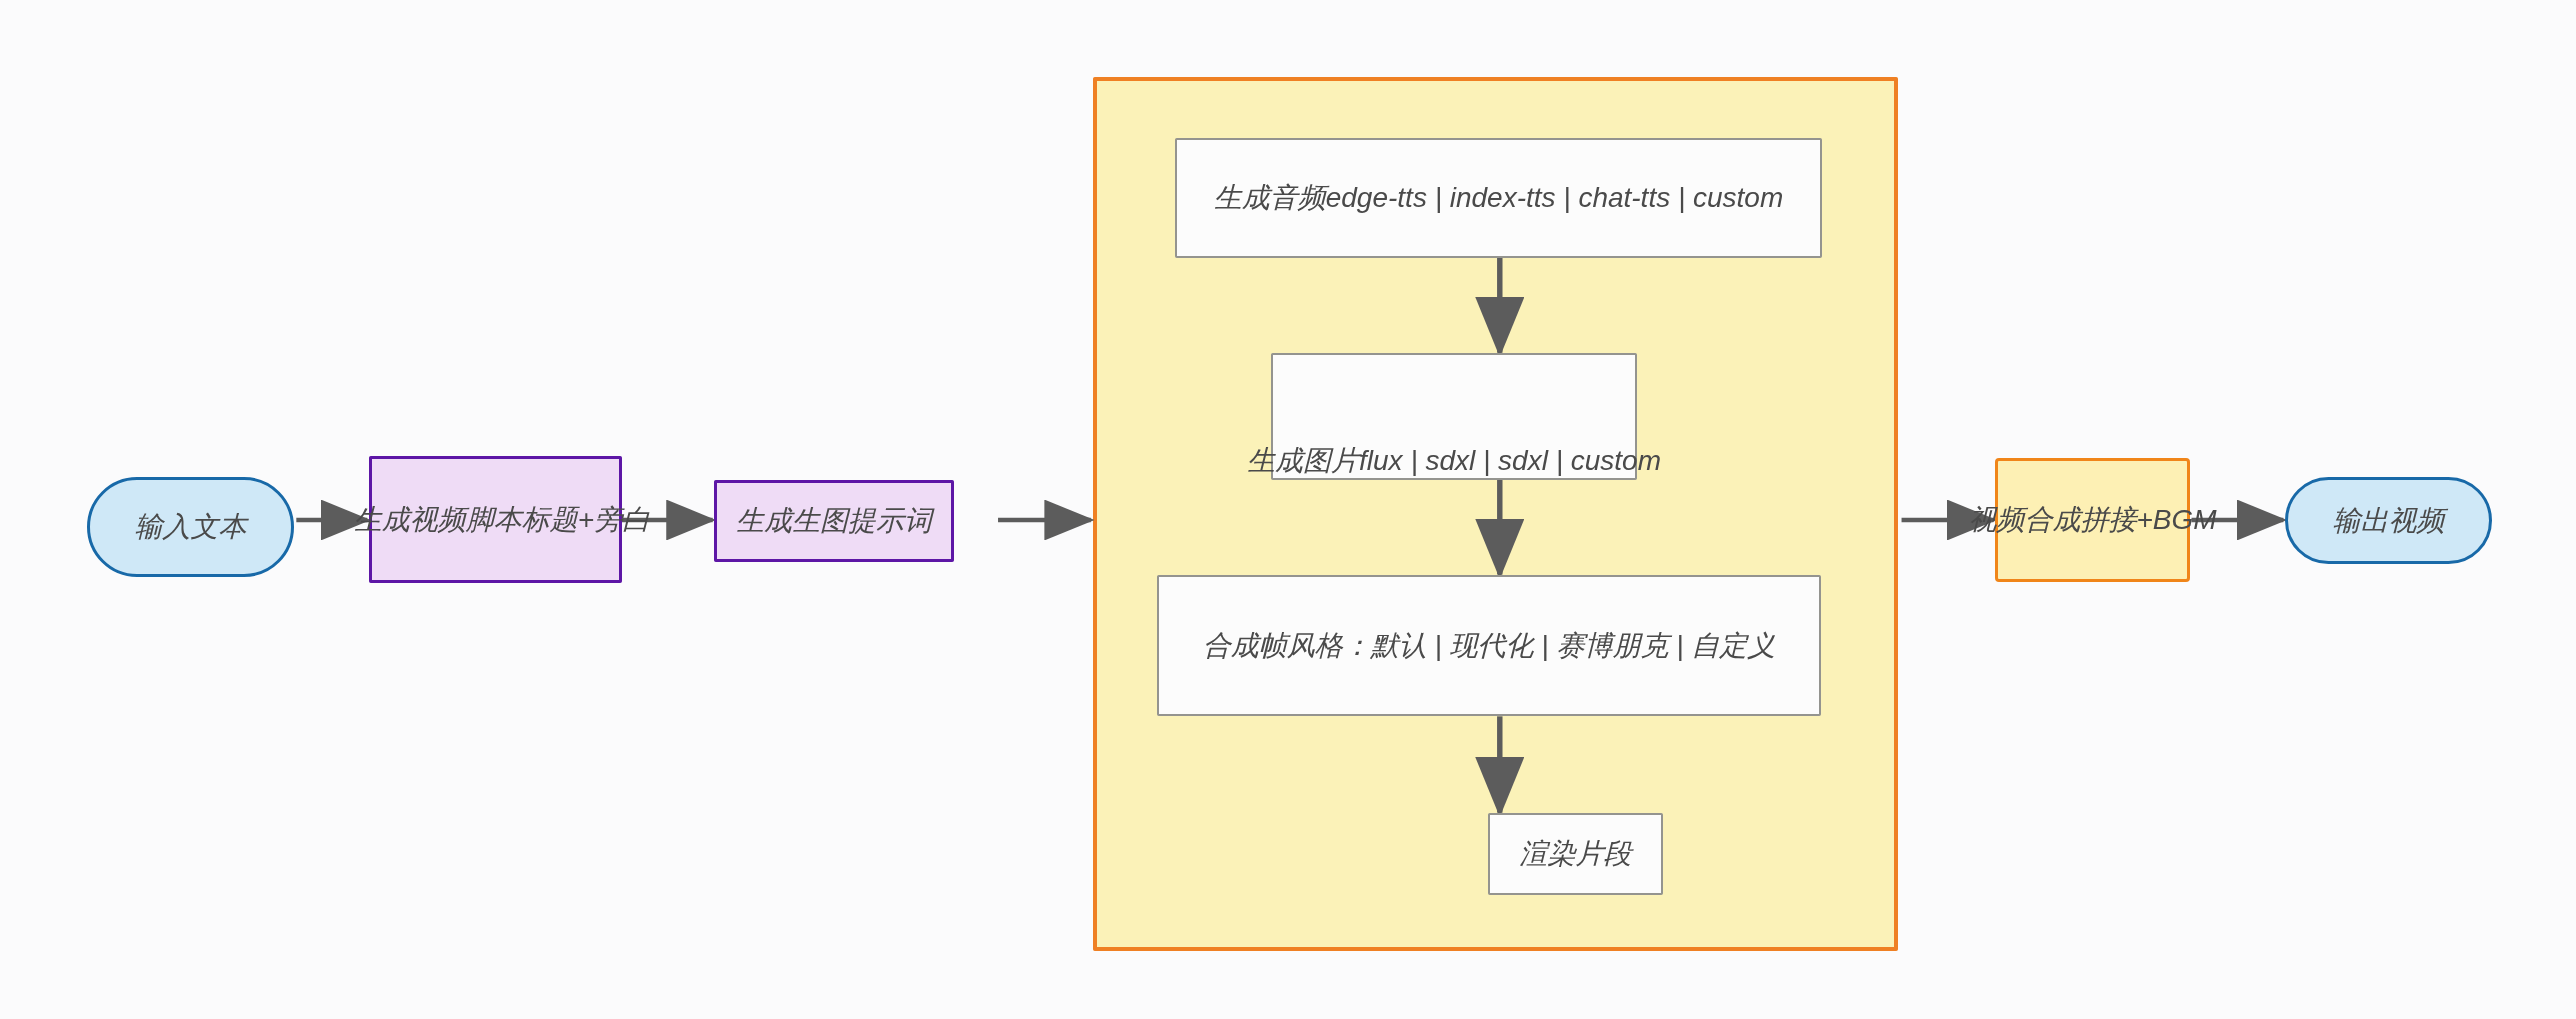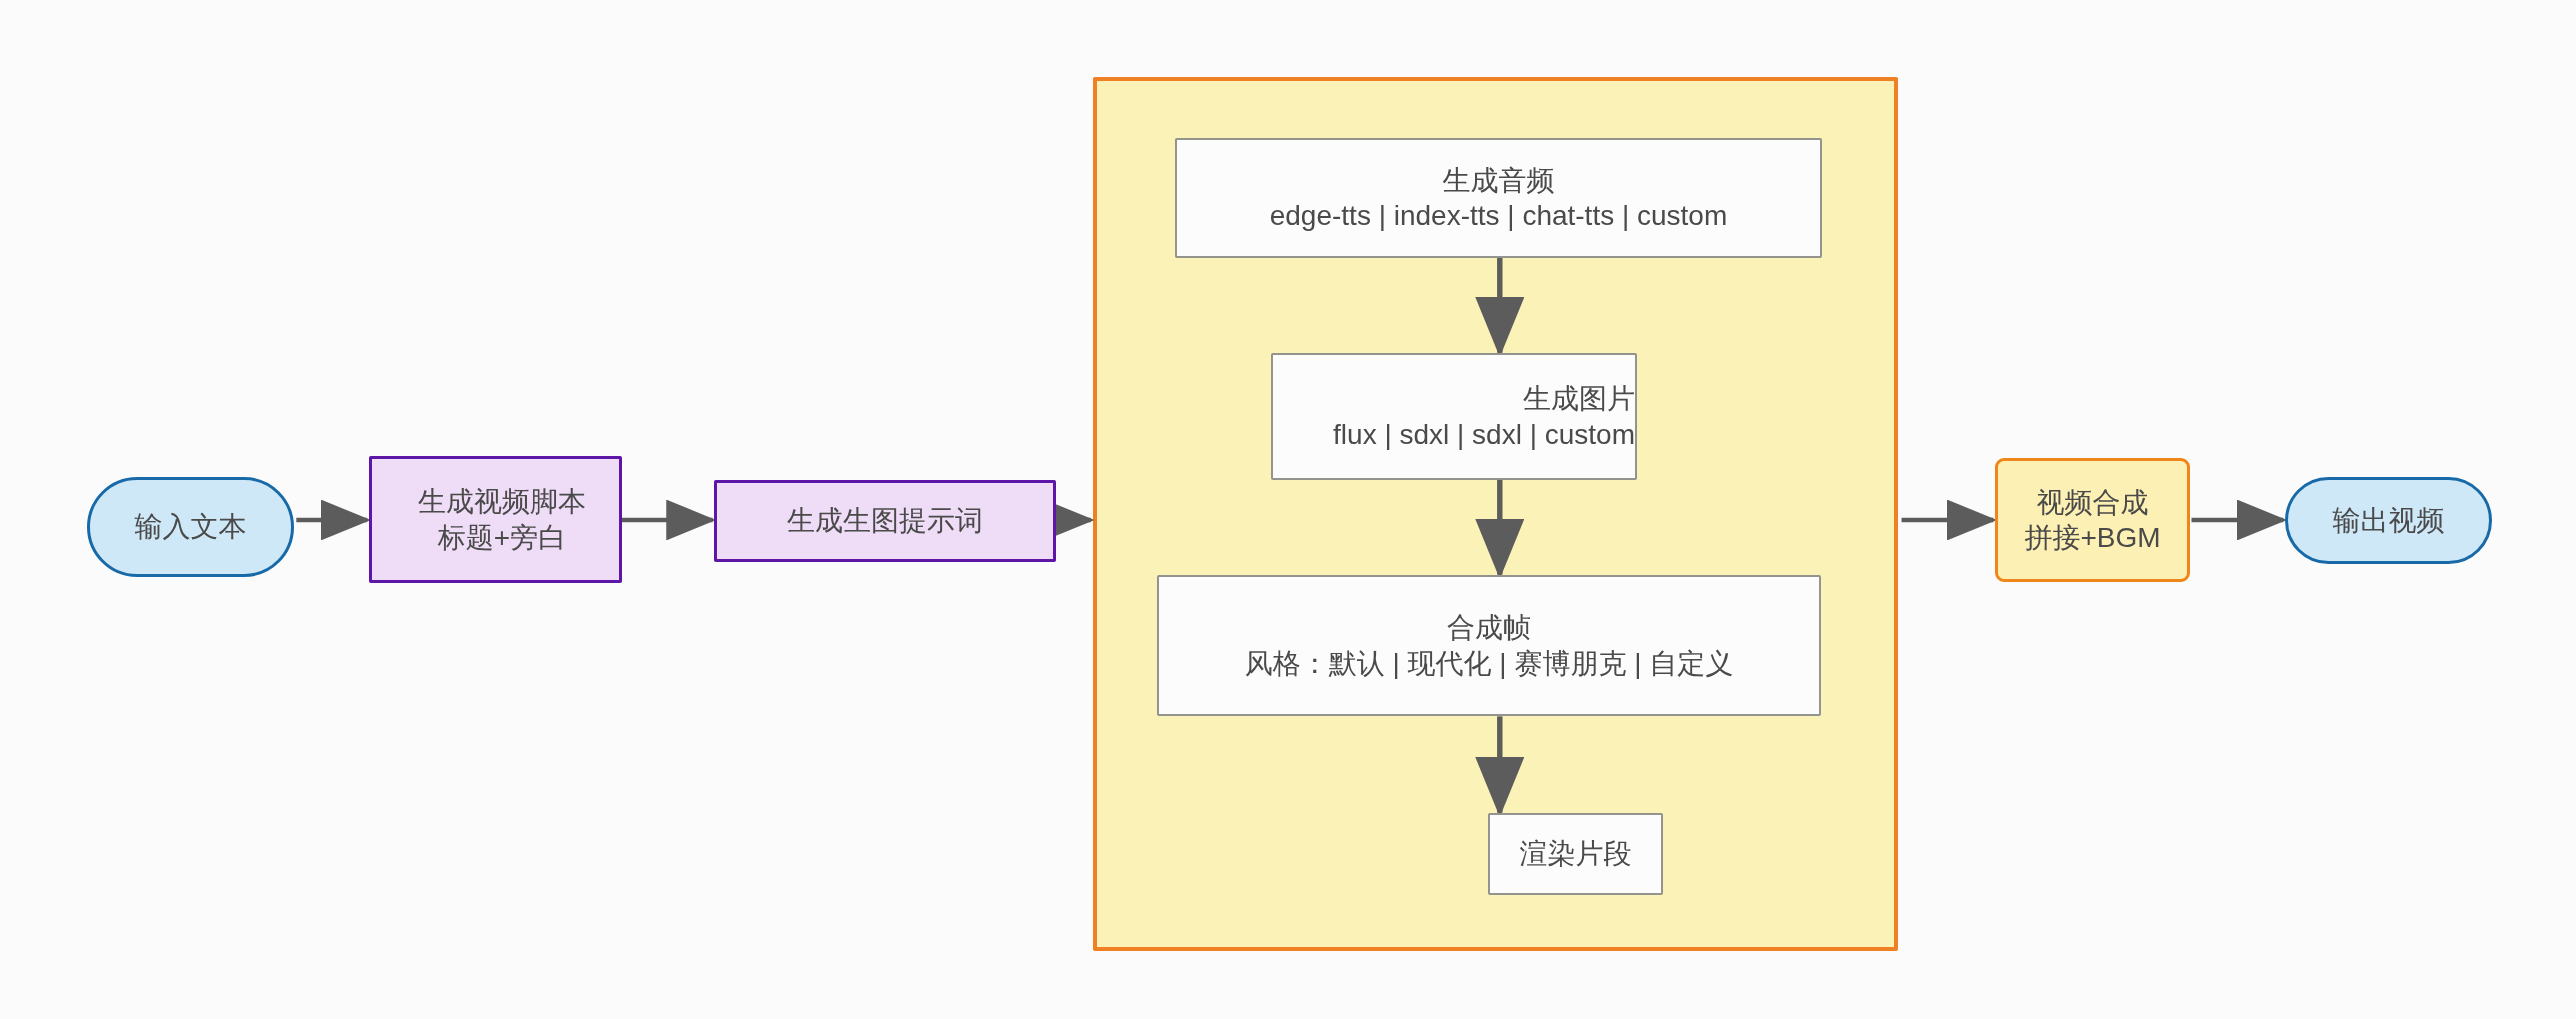--- a/index.html
+++ b/index.html
@@ -23,26 +23,27 @@
     position: absolute;
     left: 0;
     top: 0;
     width: 2576px;
     height: 1020px;
   }
   .node {
     position: absolute;
     box-sizing: border-box;
     display: flex;
-    flex-direction: column;
+    flex-direction: row;
     align-items: center;
     justify-content: center;
     text-align: center;
     line-height: 1.26;
     white-space: nowrap;
+    font-style: italic;
   }
   .node .line { display: block; }
 
   
   .node-stadium {
     background: #cfe8f7;
     border: 3.6px solid #1869a8;
     border-radius: 908px;
     font-size: 28px;
   }
@@ -50,21 +51,21 @@
   .node-purple {
     background: #efdcf6;
     border: 3.6px solid #5d16a6;
     border-radius: 1.8px;
     font-size: 28px;
   }
   
   .node-orange {
     background: #fdf0b4;
     border: 3.6px solid #f08519;
-    border-radius: 9px;
+    border-radius: 4px;
     font-size: 28px;
   }
   
   .node-plain {
     background: #fcfcfc;
     border: 2.7px solid #94948f;
     border-radius: 1.8px;
     font-size: 28px;
   }
   .node-plain .line-sub { font-size: 28px; }
@@ -111,21 +112,21 @@
 
   <div class="node node-stadium" style="left:87px; top:477px; width:207px; height:100px;">
     <span class="line">输入文本</span>
   </div>
 
   <div class="node node-purple" style="left:369px; top:456px; width:253px; height:127px;padding-left:13px;">
     <span class="line">生成视频脚本</span>
     <span class="line">标题+旁白</span>
   </div>
 
-  <div class="node node-purple" style="left:714px; top:480px; width:342px; height:82px;">
+  <div class="node node-purple" style="left:714px; top:480px; width:240px; height:82px;">
     <span class="line">生成生图提示词</span>
   </div>
 
   <div class="node node-plain" style="left:1175px; top:138px; width:647px; height:120px;">
     <span class="line">生成音频</span>
     <span class="line line-sub">edge-tts | index-tts | chat-tts | custom</span>
   </div>
 
   <div class="node node-plain" style="left:1271px; top:353px; width:366px; height:127px;align-items:flex-end;">
     <span class="line">生成图片</span>

